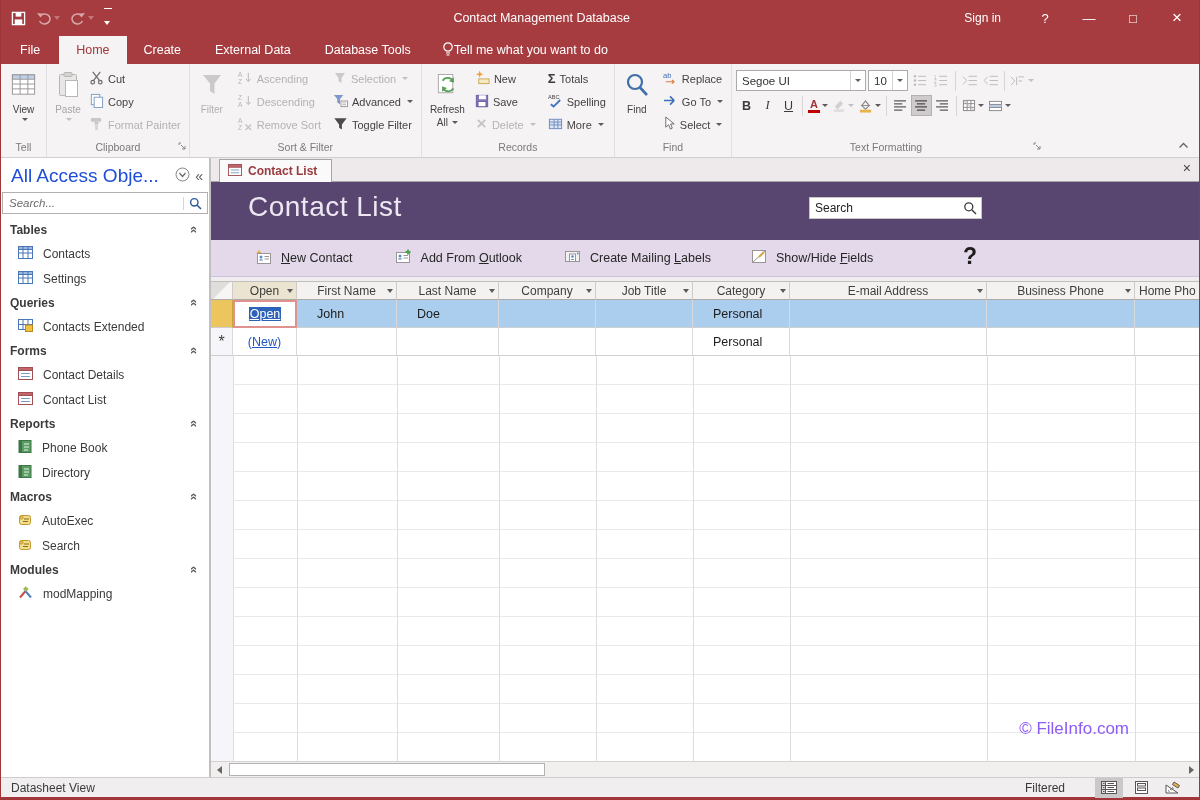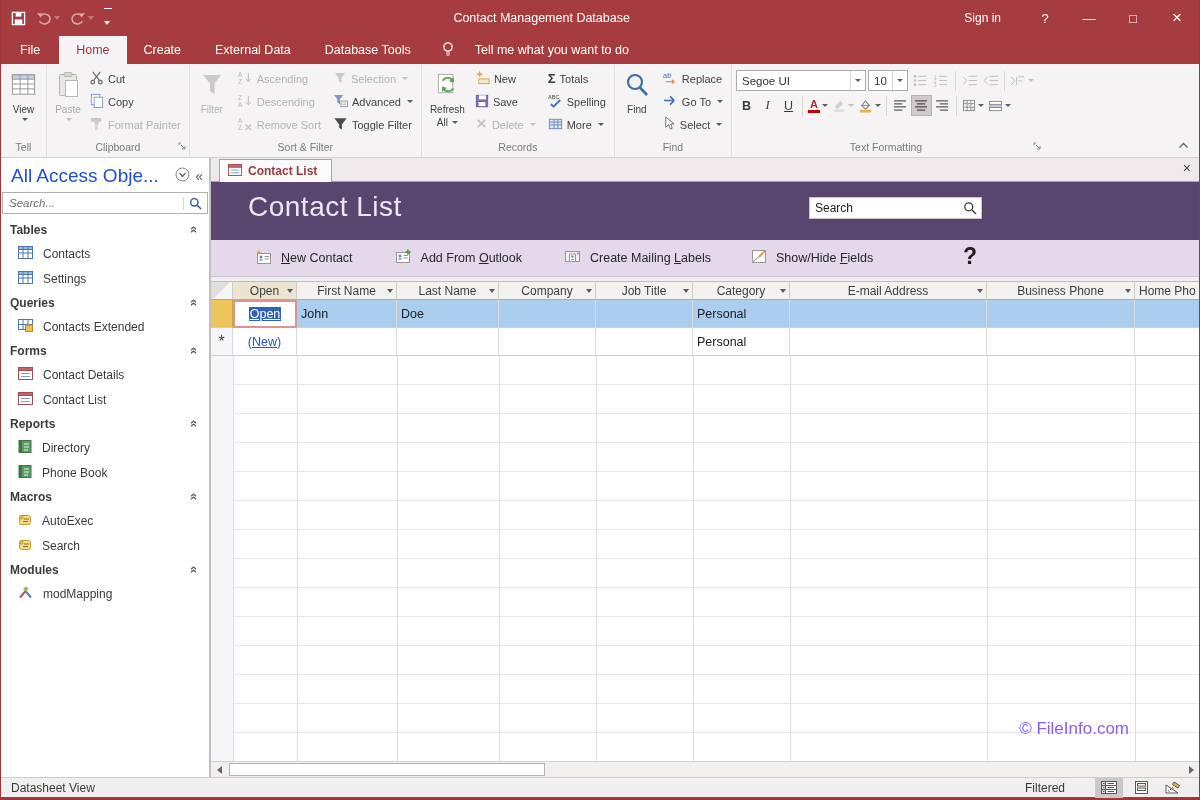--- a/index.html
+++ b/index.html
@@ -17,21 +17,21 @@
   .tbbtn { width:44px; height:100%; display:flex; align-items:center; justify-content:center; font-size:13px; }
   .tbbtn.close { font-size:17px; }
   .qat-dd { display:inline-block; }
   .qat-dd .bar { display:block; width:8px; border-top:1px solid #fff; margin-bottom:2px; }
   .tri-dn { width:0; height:0; border-left:3.5px solid transparent; border-right:3.5px solid transparent; border-top:4px solid #fff; display:inline-block; }
 
   
   .tabrow { height:28px; background:#a63c40; display:flex; align-items:stretch; flex:none; }
   .rtab { color:#fff; font-size:12.5px; display:flex; align-items:center; padding:0 17px; }
   .rtab.active { background:#f5f3f4; color:#a4373a; }
-  .tellme { display:flex; align-items:center; gap:21px; color:#fff; font-size:12.5px; padding:0 14px; }
+  .tellme { display:flex; align-items:center; gap:0; color:#fff; font-size:12.5px; padding:0 14px; }
 
   
   .ribbon { height:94px; background:#f5f3f4; border-bottom:1px solid #d3cfd0; display:flex; flex:none; position:relative; }
   .rgroup { display:flex; flex-direction:column; border-right:1px solid #e3dfe0; }
   .rbody { display:flex; align-items:flex-start; padding:3px 4px 0 4px; flex:1; }
   .rlabel { text-align:center; font-size:10.5px; color:#7e797a; padding:0 6px 4px; position:relative; white-space:nowrap; }
   .launcher { position:absolute; right:2px; bottom:4px; }
   .bigbtn { display:flex; flex-direction:column; align-items:center; font-size:10px; color:#454142; padding:2px 4px; text-align:center; line-height:13px; }
   .bigbtn .bicon { height:32px; display:flex; align-items:center; justify-content:center; margin-bottom:2px; }
   .bigbtn.dis { color:#b3b0b1; }
@@ -85,21 +85,21 @@
   .bighelp { position:absolute; left:752px; top:3px; font-size:23px; font-weight:bold; color:#1d1d1d; }
   .gapstrip { height:4px; background:#efedef; flex:none; }
 
   
   .sheetwrap { flex:1; position:relative; min-height:0; display:flex; flex-direction:column; }
   .grid { display:grid; grid-template-columns:22px 64px 100px 102px 97px 97px 97px 197px 148px minmax(0,1fr); flex:none; }
   .dh { height:19px; background:#f3f2f0; border-top:1px solid #c2bfba; border-right:1px solid #cfccc7; border-bottom:1px solid #aeaba5; display:flex; align-items:center; justify-content:center; font-size:12px; color:#3e3e3e; position:relative; white-space:nowrap; overflow:hidden; }
   .dh .hdd { position:absolute; right:3px; top:7px; width:0; height:0; border-left:3.5px solid transparent; border-right:3.5px solid transparent; border-top:4px solid #5a5a5a; }
   .dh.open-h { background:#ebe4d0; }
   .corner { background:linear-gradient(135deg,#e0dedb 48%,#f7f6f4 52%); border-top:1px solid #c2bfba; border-right:1px solid #cfccc7; border-bottom:1px solid #aeaba5; height:19px; }
-  .dc { height:28px; border-right:1px solid #d9d9d9; border-bottom:1px solid #cfcfcf; font-size:12.5px; color:#1c1c1c; display:flex; align-items:center; padding-left:4px; white-space:nowrap; overflow:hidden; }
+  .dc { height:28px; border-right:1px solid #d9d9d9; border-bottom:1px solid #cfcfcf; font-size:12.5px; color:#1c1c1c; display:flex; align-items:center; padding-left:20px; white-space:nowrap; overflow:hidden; }
   .rowsel { background:#ecc55e; border-right:1px solid #c9a53e; }
   .rowsel2 { background:#f6f5fa; display:flex; align-items:center; justify-content:center; font-size:16px; color:#3f3f3f; padding-left:0; }
   .blue { background:#abcdee; }
   .opencell { background:#fff; border:2px solid #e0938e; justify-content:center; padding-left:0; }
   .opencell .seltext { background:#2e61b8; color:#fff; text-decoration:underline; padding:0 1px; }
   .newlink { justify-content:center; padding-left:0; color:#2158bf; text-decoration:underline; }
   .gridfill { flex:1;
     background:
       linear-gradient(#dedede,#dedede) 22px 0/1px 100% no-repeat,
       linear-gradient(#dedede,#dedede) 86px 0/1px 100% no-repeat,
@@ -628,29 +628,29 @@
         <div class="sec">
             <span>Reports</span>
             <span class="chev2">«</span>
           </div>
         <div class="item">
           <span><svg width="14" height="13" viewBox="0 0 14 13">
                 <rect x="1" y="0.5" width="12" height="12" fill="#5a9e63" stroke="#3e7546"></rect>
                 <rect x="1" y="0.5" width="3" height="12" fill="#3e7546"></rect>
                 <path d="M6 4 H11 M6 7 H11 M6 10 H10" stroke="#e8f2e9"></path>
               </svg></span>
-          <span>Directory</span>
+          <span>Phone Book</span>
         </div>
         <div class="item">
           <span><svg width="14" height="13" viewBox="0 0 14 13">
                 <rect x="1" y="0.5" width="12" height="12" fill="#5a9e63" stroke="#3e7546"></rect>
                 <rect x="1" y="0.5" width="3" height="12" fill="#3e7546"></rect>
                 <path d="M6 4 H11 M6 7 H11 M6 10 H10" stroke="#e8f2e9"></path>
               </svg></span>
-          <span>Phone Book</span>
+          <span>Directory</span>
         </div>
 
         <div class="sec">
             <span>Macros</span>
             <span class="chev2">«</span>
           </div>
         <div class="item">
           <span><svg width="14" height="13" viewBox="0 0 14 13">
                 <rect x="1.5" y="2.5" width="11" height="9" rx="2" fill="#f3dd8a" stroke="#c2992c"></rect>
                 <circle cx="3.5" cy="4.5" r="1.6" fill="#e3c35f" stroke="#c2992c"></circle>

